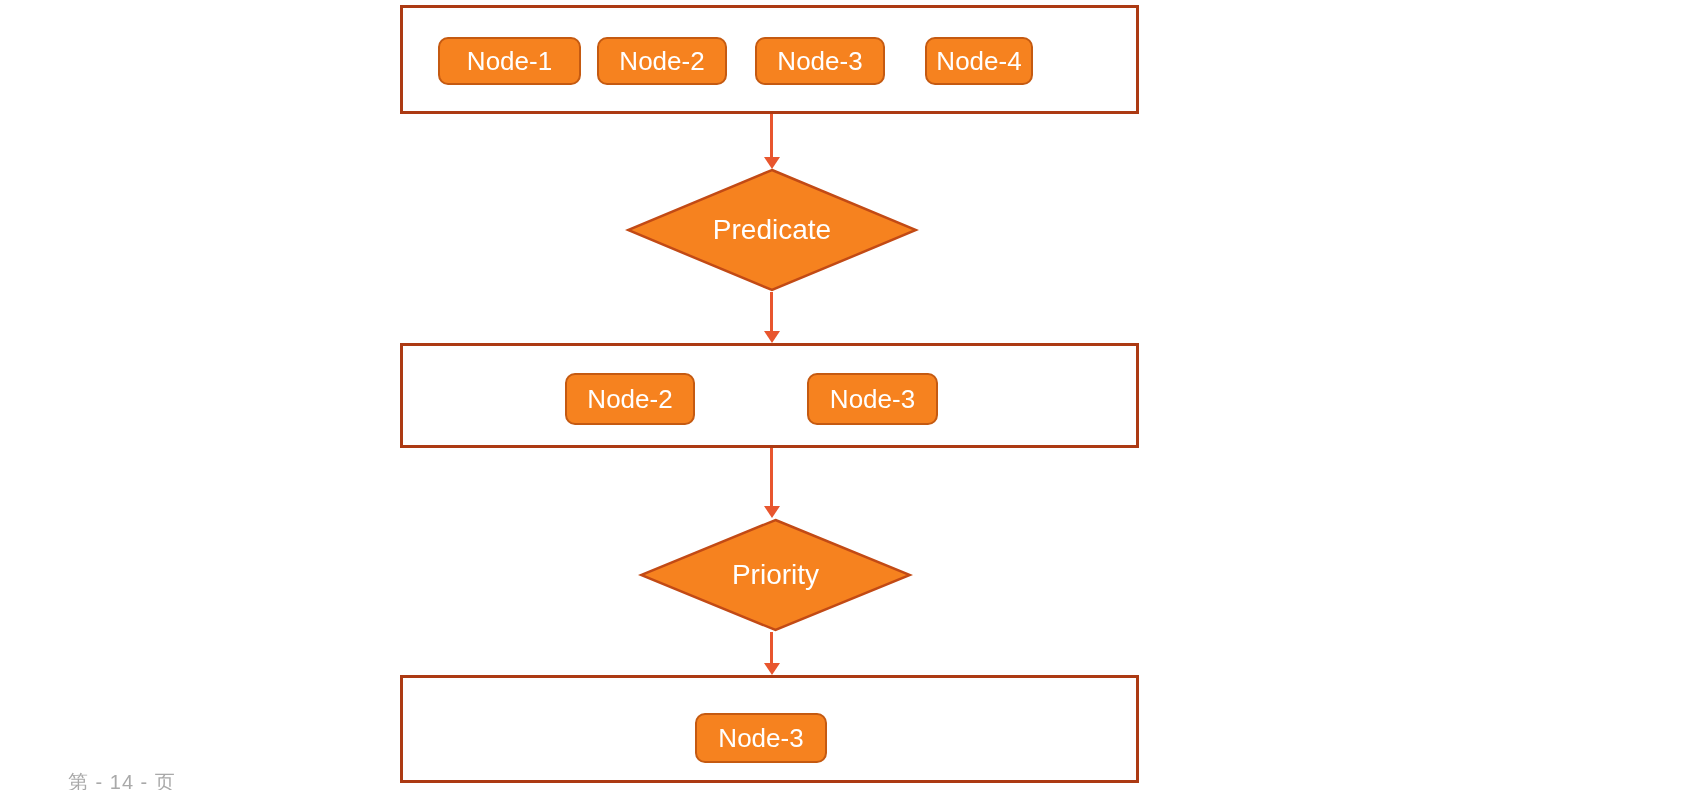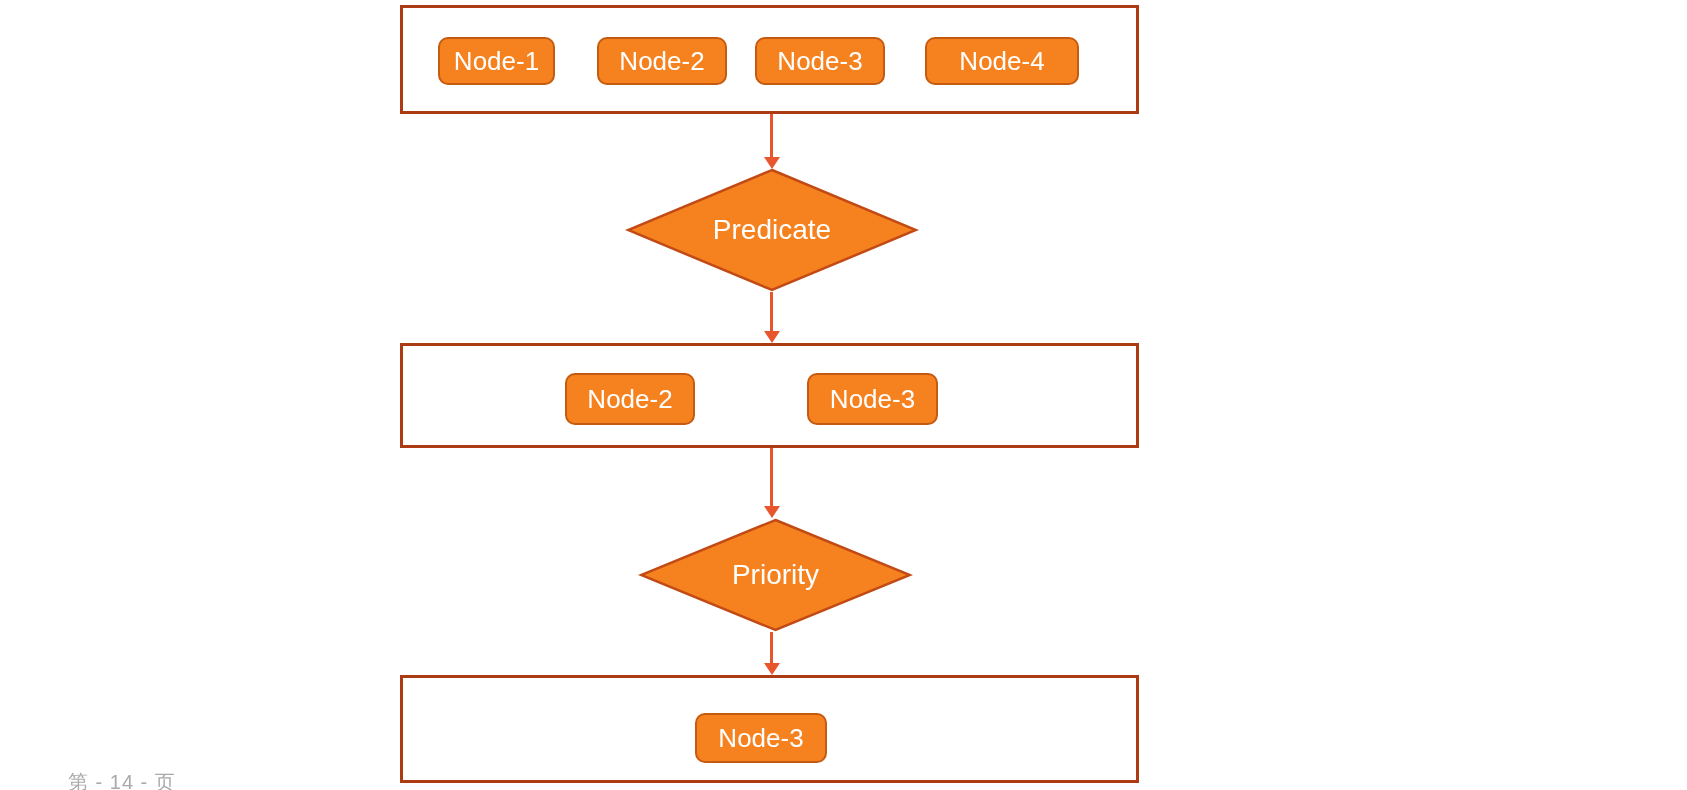--- a/index.html
+++ b/index.html
@@ -110,24 +110,24 @@
     <span class="diamond-label">Priority</span>
   </div>
 
   <div class="diamond" style="left:625px; top:168px; width:294px; height:124px;">
     <svg viewBox="0 0 294 124" preserveAspectRatio="none">
       <polygon points="147,2 291,62 147,122 3,62"></polygon>
     </svg>
     <span class="diamond-label">Predicate</span>
   </div>
 
-  <div class="node" style="left:438px; top:37px; width:117px;">Node-1</div>
+  <div class="node" style="left:438px; top:37px; width:143px;">Node-1</div>
   <div class="node" style="left:597px; top:37px; width:130px;">Node-2</div>
   <div class="node" style="left:755px; top:37px; width:130px;">Node-3</div>
-  <div class="node" style="left:925px; top:37px; width:154px;">Node-4</div>
+  <div class="node" style="left:925px; top:37px; width:108px;">Node-4</div>
 
   <div class="node" style="left:565px; top:373px; width:130px; height:52px;">Node-2</div>
   <div class="node" style="left:807px; top:373px; width:131px; height:52px;">Node-3</div>
 
   <div class="node" style="left:695px; top:713px; width:132px; height:50px;">Node-3</div>
 
   <div class="footer-page">第 - 14 - 页</div>
 
 </div>
 

